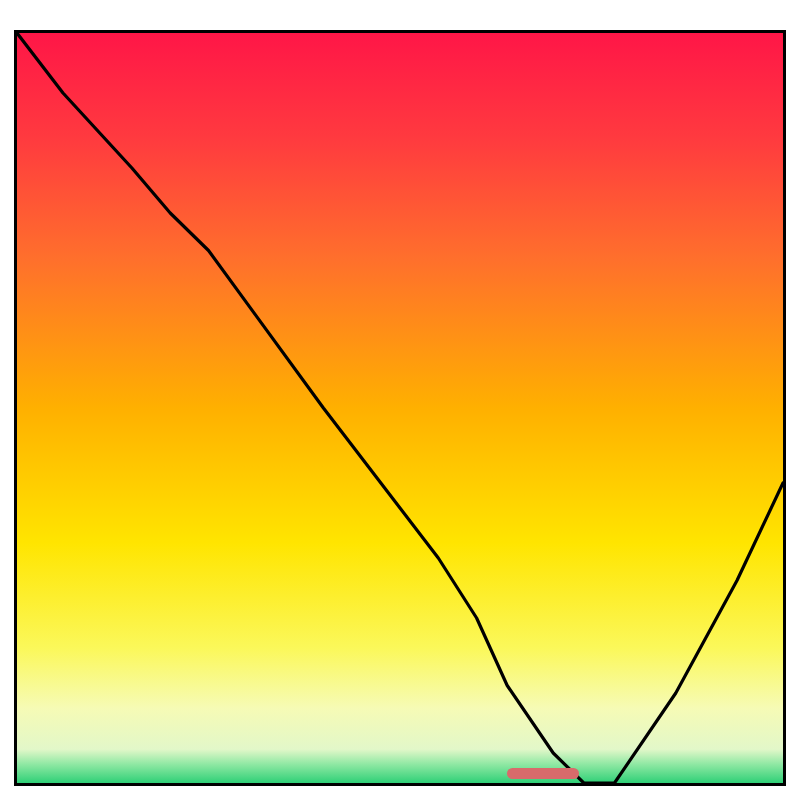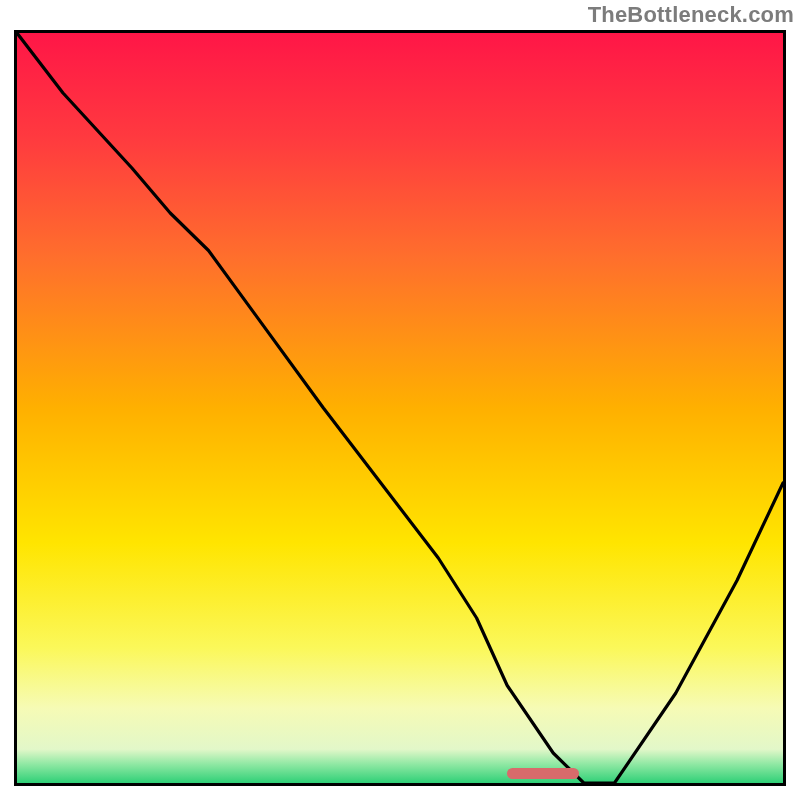--- a/index.html
+++ b/index.html
@@ -55,21 +55,20 @@
     height: 11px;
     border-radius: 6px;
     background: #d86b6b;
   }
 </style>
 </head>
 <body>
 
 <div class="stage">
 
-  <div class="watermark">TheBottleneck.com</div>
 
   <div class="plot">
 
     <svg class="bg" viewBox="0 0 766 750" preserveAspectRatio="none">
       <defs>
         <linearGradient id="bgGrad" x1="0" y1="0" x2="0" y2="1">
         <stop offset="0.00%" stop-color="#ff1647"></stop>
             <stop offset="14.00%" stop-color="#ff3a3f"></stop>
             <stop offset="30.00%" stop-color="#ff6f2c"></stop>
             <stop offset="50.00%" stop-color="#ffb000"></stop>

